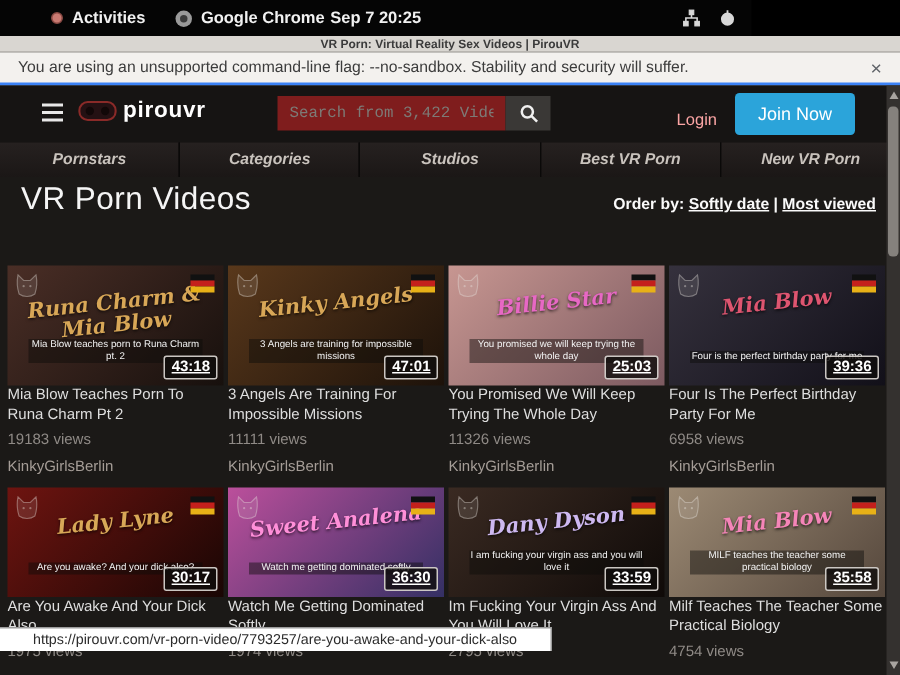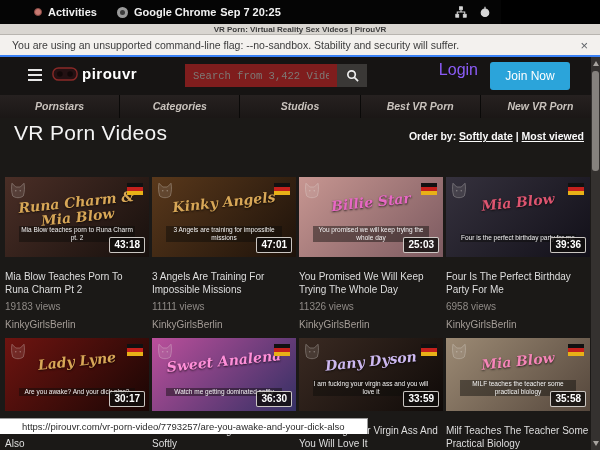--- a/index.html
+++ b/index.html
@@ -38,21 +38,21 @@
   .burger i { display:block; height:2px; background:#e8e8e8; margin-bottom:3px; }
   .logo { position:absolute; left:52px; top:8px; display:flex; align-items:center; gap:4px; cursor:pointer; }
   .logo svg { width:26px; height:16px; }
   .logo .word { color:#fff; font-size:15px; font-weight:bold; letter-spacing:.5px; }
   .searchbox { position:absolute; left:185px; top:7px; width:152px; height:23px; background:#7f1d1d;
                border:0; color:#bdb9b5; font-size:10.5px; padding:0 8px; outline:none;
                font-family:Liberation Mono, monospace; }
   .searchbox::placeholder { color:#7d7a76; }
   .searchbtn { position:absolute; left:337px; top:7px; width:30px; height:23px; background:#3a3836;
                border:0; display:flex; align-items:center; justify-content:center; cursor:pointer; }
-  .login { position:absolute; right:122px; top:4px; color:#8b5cf6; font-size:16px; cursor:pointer; }
+  .login { position:absolute; right:122px; top:17px; color:#fca5a5; font-size:11px; cursor:pointer; }
   .joinbtn { position:absolute; right:30px; top:5px; width:80px; height:28px; border:0; border-radius:3px;
              color:#fff; font-size:12px; cursor:pointer; font-family:"Liberation Sans", sans-serif; }
 
   
   .nav { position:absolute; top:38px; left:0; width:600px; height:23px; display:flex; background:#0f0d0c;font-style:italic; }
   .nav .item { flex:1; text-align:center; line-height:23px; font-size:10.5px; font-weight:bold;
                color:#c9c3bd; background:linear-gradient(#262120,#1b1716); border-right:1px solid #0a0908;
                cursor:pointer; }
   .nav .item:last-child { border-right:0; }
 
@@ -70,24 +70,24 @@
   .card:nth-child(n+5) .thumb { height:73px; }
   .wm { position:absolute; top:4px; left:4px; width:18px; height:18px; opacity:.55; }
   .overlay-name { position:absolute; top:22%; left:6px; right:6px; text-align:center;
                   font-family:"DejaVu Serif", serif; font-style:italic; font-weight:bold;
                   font-size:14px; line-height:15px; transform:rotate(-6deg);
                   text-shadow:0 1px 2px rgba(0,0,0,.7); }
   .cap { position:absolute; bottom:15px; left:10%; right:10%; text-align:center; font-size:6.5px;
          line-height:8px; color:#f2f2f2; background:rgba(12,10,8,.45); }
   .dur { position:absolute; right:4px; bottom:4px; font-size:10px; font-weight:bold; color:#fff;
          background:rgba(16,14,12,.82); border:1px solid rgba(236,232,227,.85); border-radius:2px;
-         padding:0 4px; line-height:14px; }
+         padding:0 4px; line-height:14px;text-decoration:underline; }
   .flag { position:absolute; top:6px; right:6px; width:16px; height:12px; display:flex; flex-direction:column; }
   .flag i { flex:1; } .flag i:nth-child(1){background:#111;} .flag i:nth-child(2){background:#c4201c;} .flag i:nth-child(3){background:#e8b117;}
-  .vtitle { margin-top:14px; font-size:10px; line-height:12.5px; color:#dedede; height:25px; overflow:hidden; cursor:pointer; }
+  .vtitle { margin-top:1px; font-size:10px; line-height:12.5px; color:#dedede; height:25px; overflow:hidden; cursor:pointer; }
   .views { margin-top:5px; font-size:10px; color:#8f8a86; }
   .studio { display:block; margin-top:7px; font-size:10px; color:#a59d97; text-decoration:none; cursor:pointer; }
 
   
   .statusurl { position:absolute; left:0; bottom:16px; height:16px; line-height:15px; background:#fff;
                border:1px solid #9c9c9c; border-left:0; border-bottom:0; color:#2b2b2b; font-size:9.5px;
                padding:0 22px; white-space:nowrap; z-index:6; }
 
   
   .scrollbar { position:absolute; right:0; top:0; bottom:0; width:9px; background:#34312f; z-index:5; }

